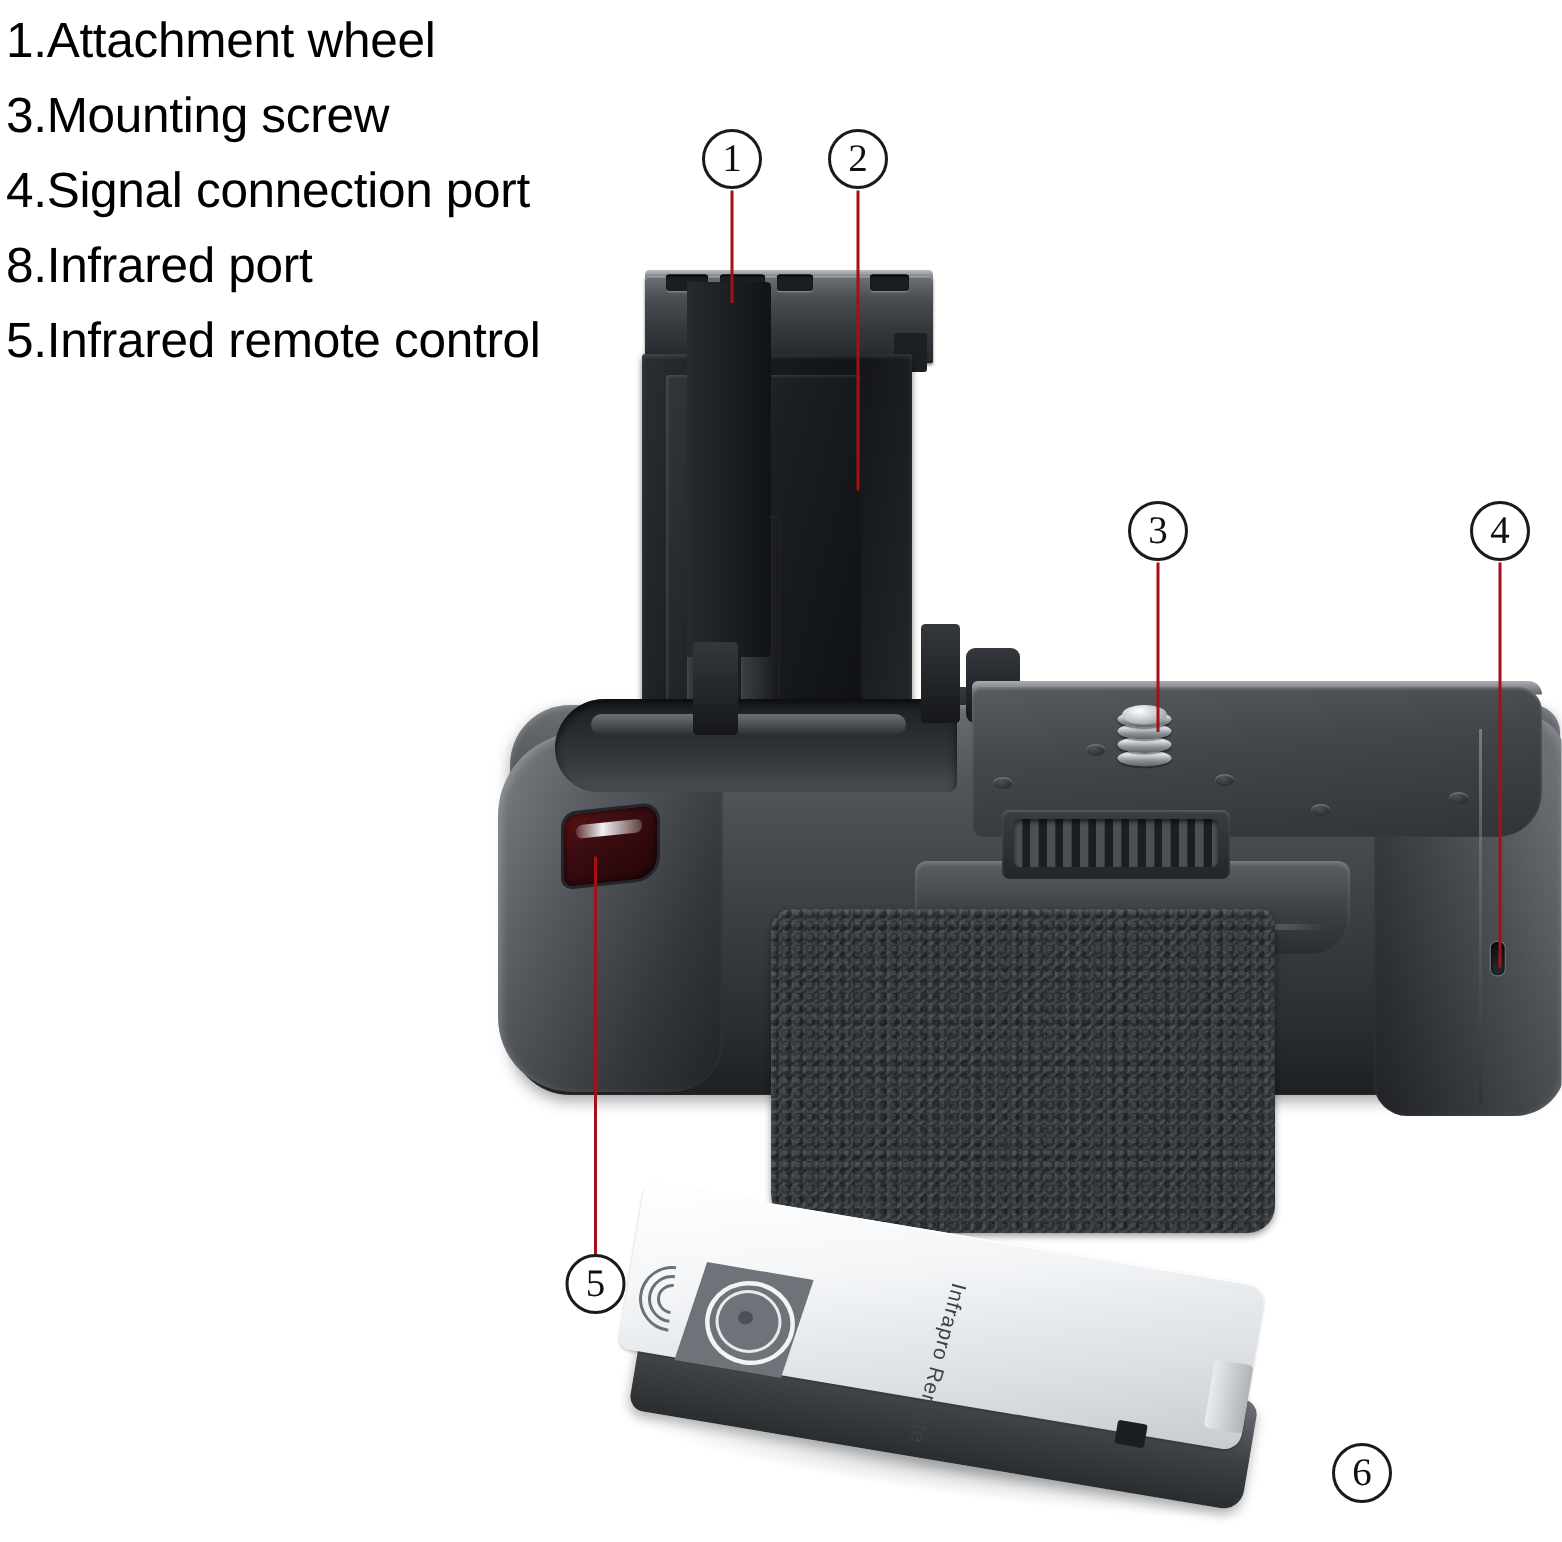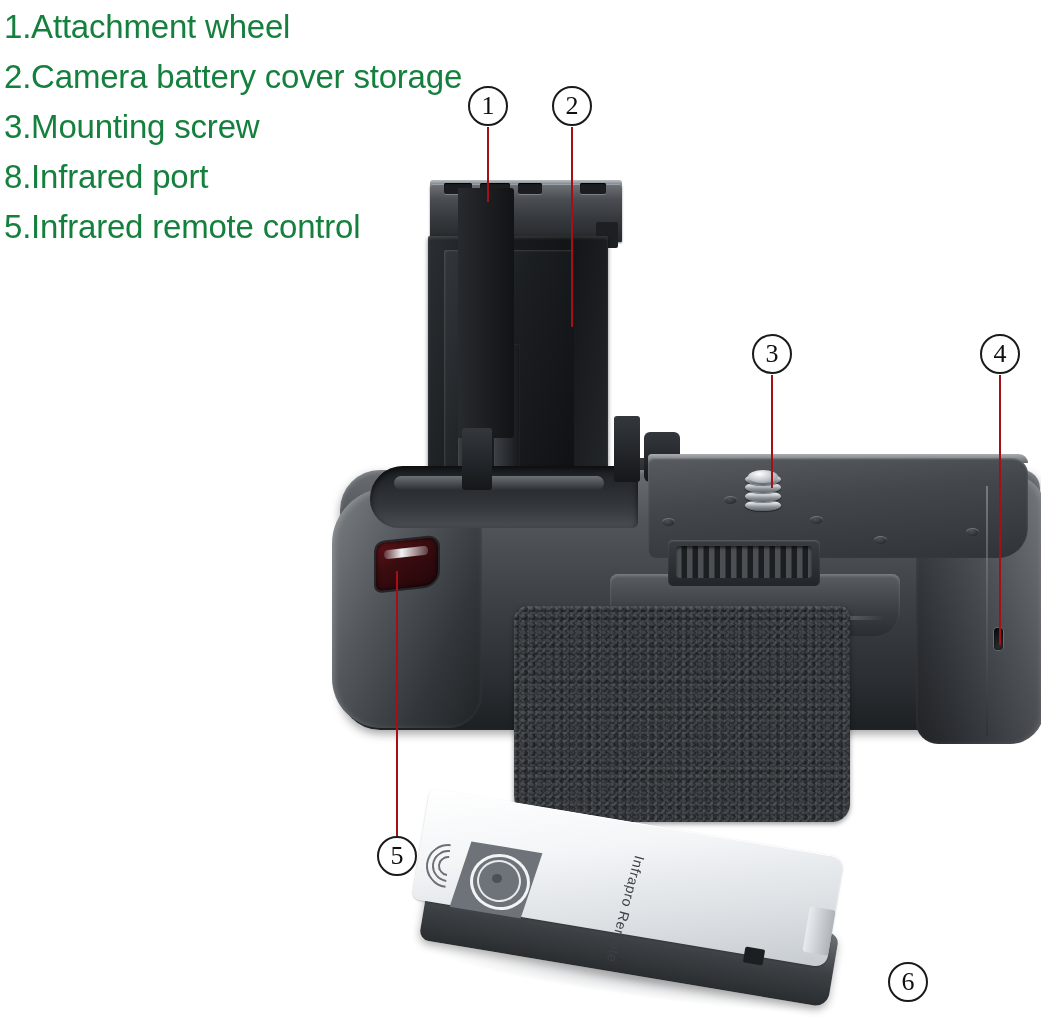--- a/index.html
+++ b/index.html
@@ -1,21 +1,21 @@
 <!DOCTYPE html>
 <html><head>
 <meta charset="utf-8">
 <style>
   html,body{margin:0;padding:0;background:#ffffff;}
   body{width:1041px;height:1028px;position:relative;overflow:hidden;
        font-family:"Liberation Sans","DejaVu Sans",sans-serif;}
 
   
   #legend{position:absolute;left:4px;top:2px;width:520px;z-index:60;}
-  .legend-line{font-size:33px;line-height:50px;color:#15803d;white-space:nowrap;
+  .legend-line{font-size:33px;line-height:50px;color:#000000;white-space:nowrap;
                letter-spacing:-0.2px;}
 
   
   .callout{position:absolute;z-index:55;}
   .callout .circle{
       width:40px;height:40px;border:2px solid #1a1a1a;border-radius:50%;
       box-sizing:border-box;display:flex;align-items:center;justify-content:center;
       font-size:26px;color:#101010;background:transparent;
       font-family:"Liberation Serif","DejaVu Serif",serif;line-height:1;}
   .leader{position:absolute;width:2px;background:#a50f16;z-index:54;}
@@ -175,22 +175,22 @@
       background:#1c1f22;border-radius:2px;transform:rotate(9.5deg);}
   .rm-shadow{position:absolute;left:30px;top:150px;width:400px;height:34px;
       background:radial-gradient(ellipse at 50% 50%,rgba(120,126,132,.32),rgba(255,255,255,0) 72%);
       transform:rotate(8deg);}
 </style>
 </head>
 <body>
 
 <div id="legend">
   <div class="legend-line">1.Attachment wheel</div>
-  <div class="legend-line">2.Camera battery cover storage</div>
   <div class="legend-line">3.Mounting screw</div>
+  <div class="legend-line">4.Signal connection port</div>
   <div class="legend-line">8.Infrared port</div>
   <div class="legend-line">5.Infrared remote control</div>
 </div>
 
 <div class="leader" style="left:487px;top:127px;height:75px;"></div>
 <div class="leader" style="left:571px;top:127px;height:200px;"></div>
 <div class="leader" style="left:771px;top:375px;height:113px;"></div>
 <div class="leader" style="left:999px;top:375px;height:270px;"></div>
 <div class="leader" style="left:396px;top:571px;height:265px;"></div>
 

